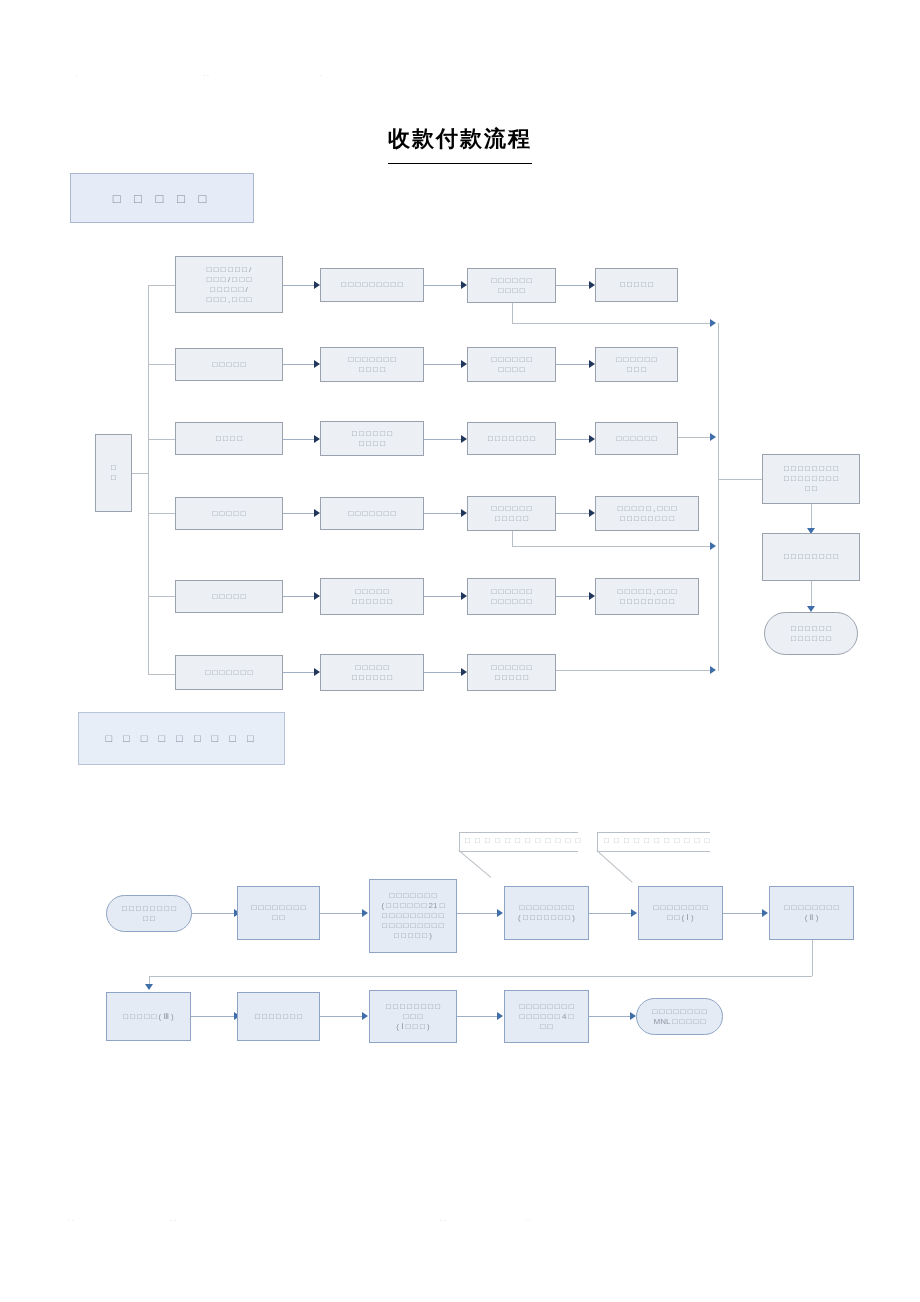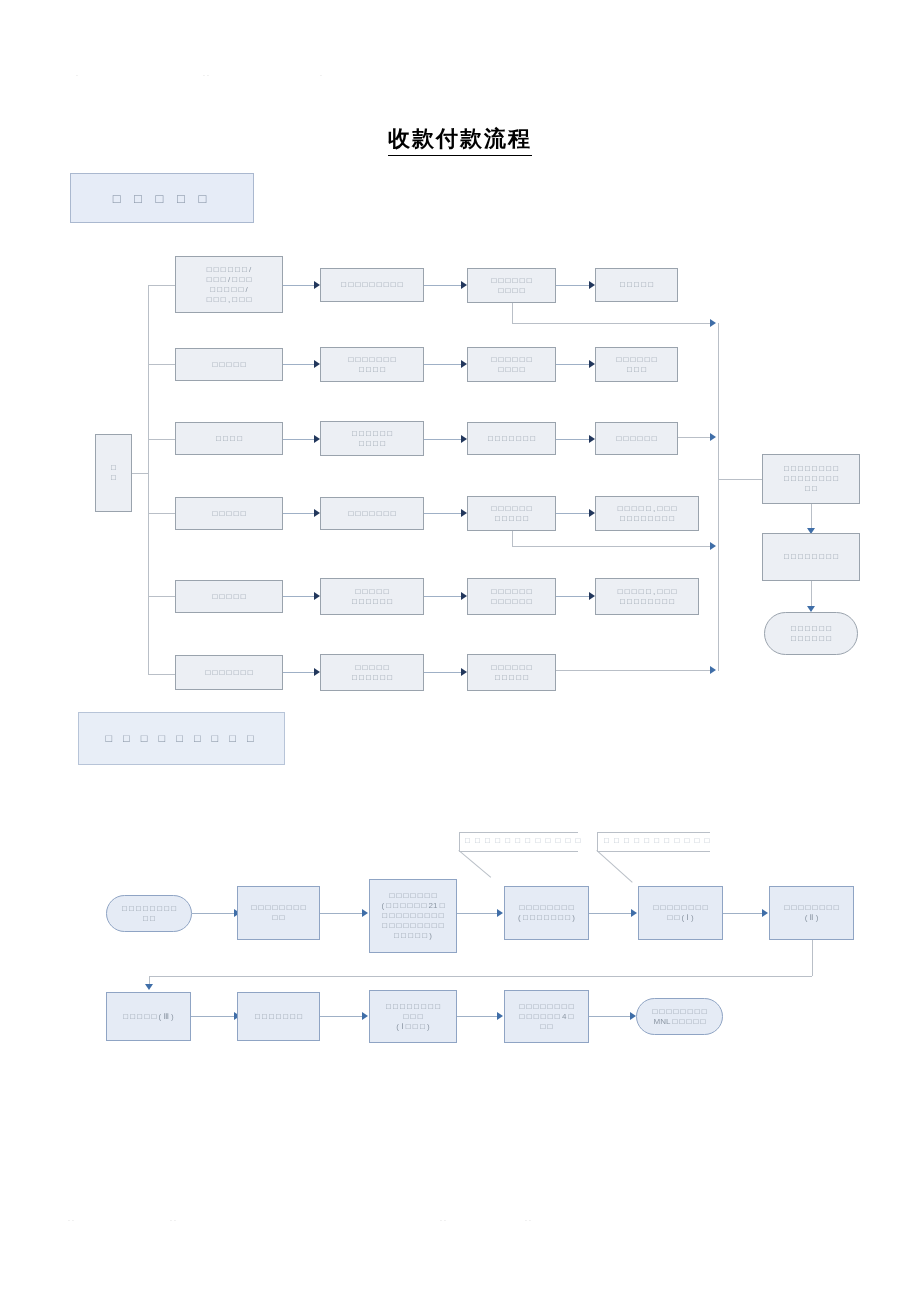--- a/index.html
+++ b/index.html
@@ -15,21 +15,21 @@
     position:absolute;color:#cfcfcf;font-size:7px;letter-spacing:2px;
     font-family:"Liberation Sans",sans-serif;white-space:nowrap;
   }
 
   
   .doc-title{
     position:absolute;left:0;top:124px;width:920px;text-align:center;
     font-family:"Liberation Serif",serif;font-size:22px;font-weight:bold;
     color:#000;letter-spacing:2px;
   }
-  .doc-title span{border-bottom:1.4px solid #000;padding-bottom:4px;}
+  .doc-title span{border-bottom:1.4px solid #000;padding-bottom:12px;}
 
   
   .node{
     position:absolute;box-sizing:border-box;
     border:1px solid #9aa3ad;background:#eceff4;
     display:flex;align-items:center;justify-content:center;
     text-align:center;color:#8c97a4;
     font-family:"Liberation Sans",sans-serif;
     font-size:8px;line-height:11px;letter-spacing:1.6px;
     padding:2px 3px;

